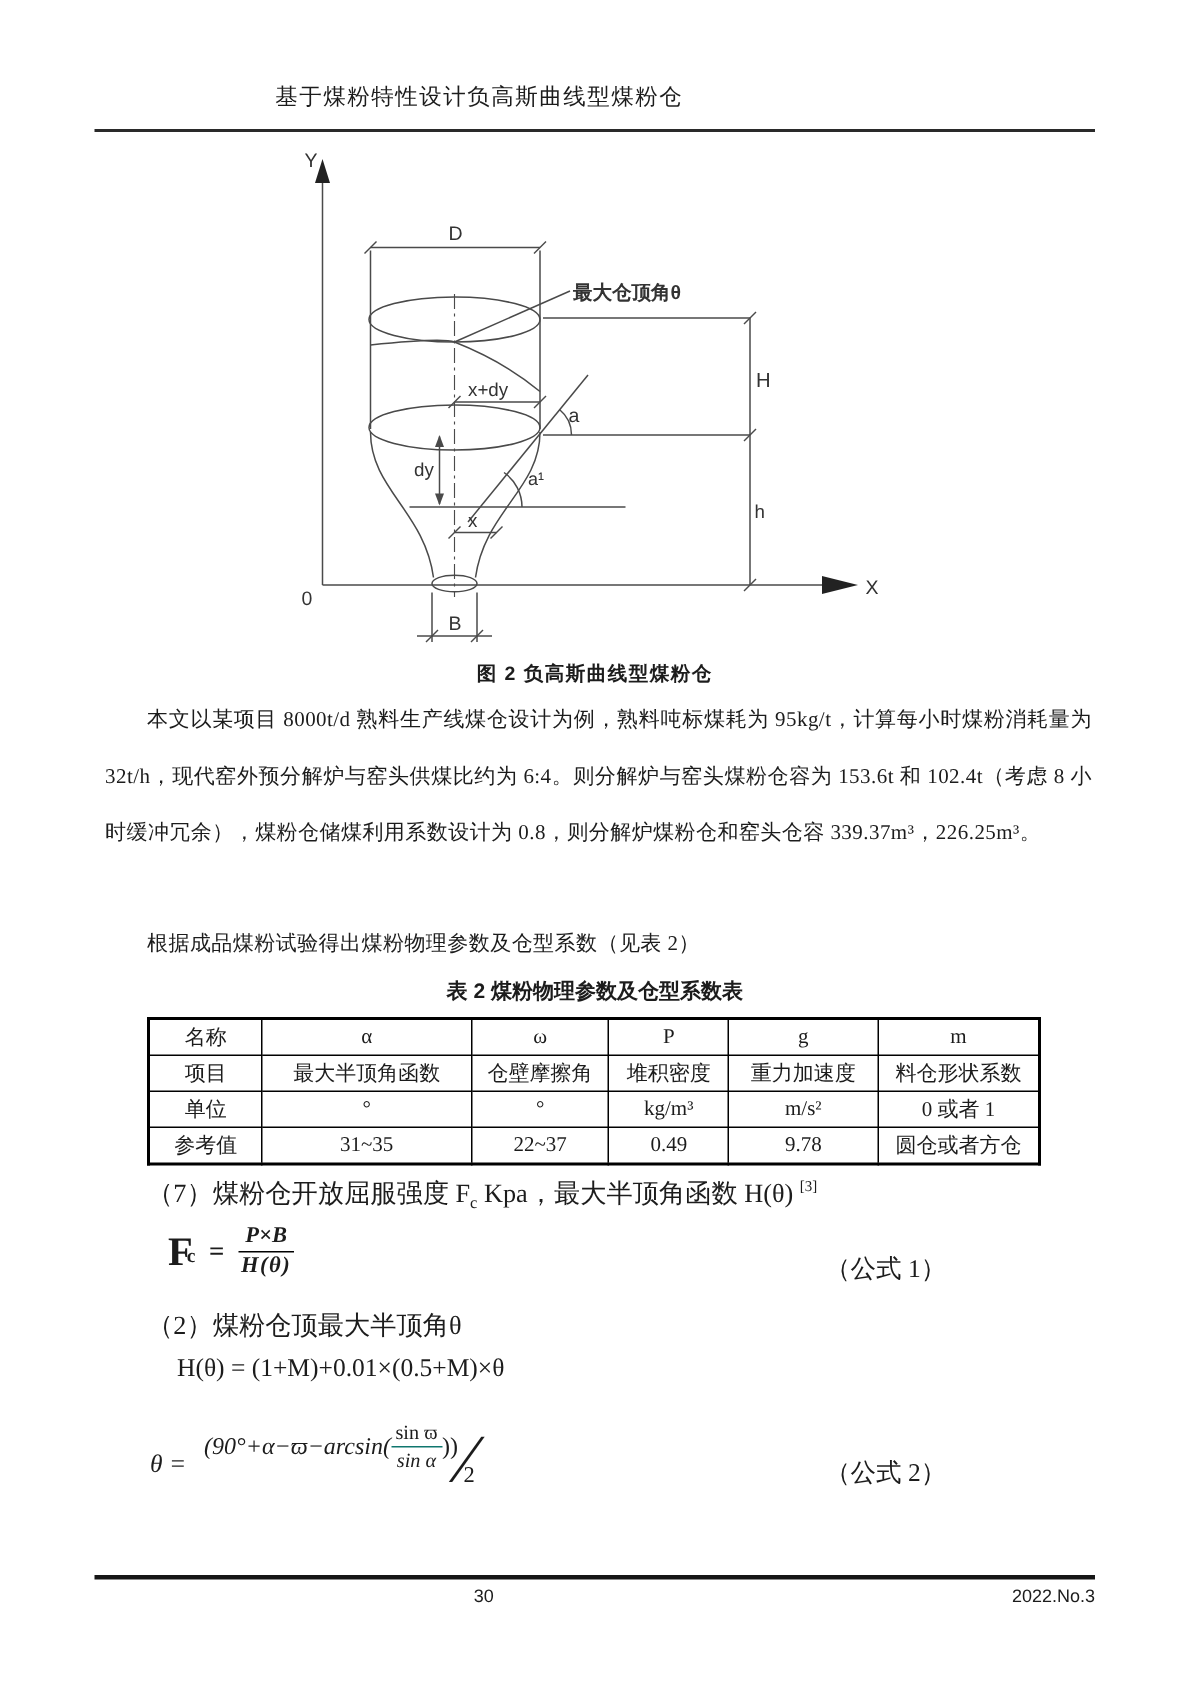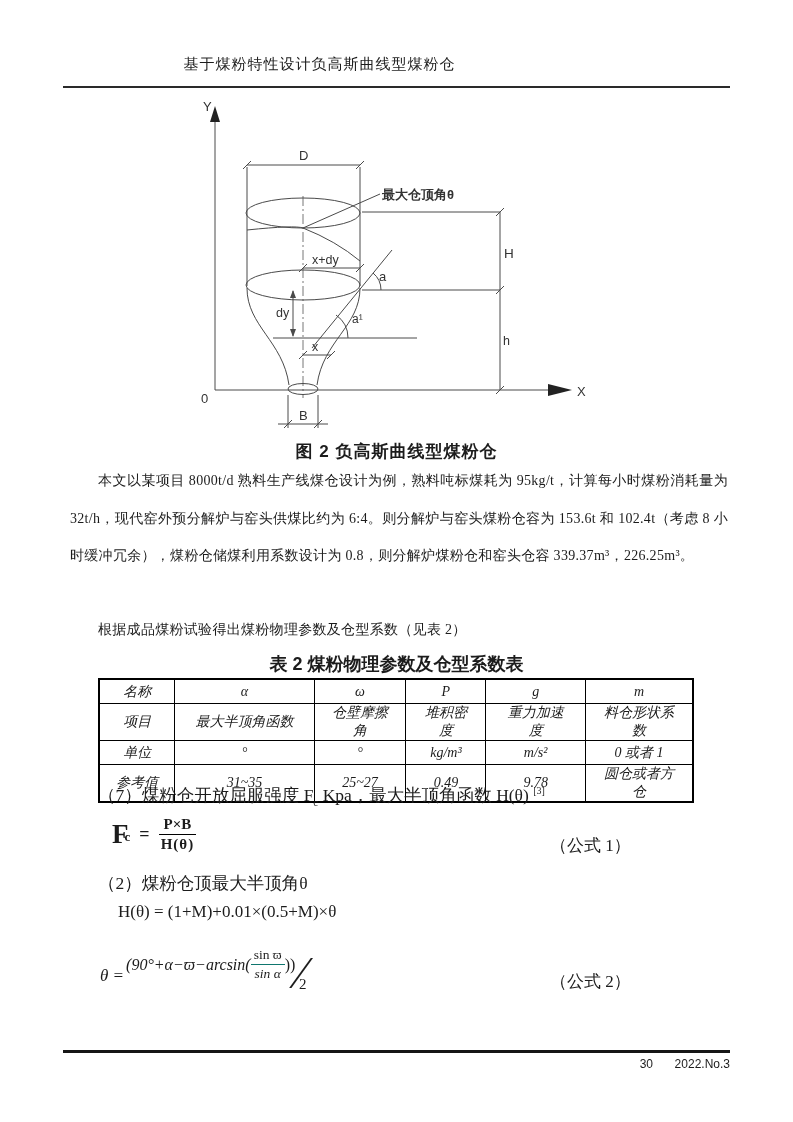--- a/index.html
+++ b/index.html
@@ -4,61 +4,61 @@
 <style>
   html,body{margin:0;padding:0;}
   body{width:793px;height:1122px;background:#ffffff;position:relative;overflow:hidden;
        font-family:"Liberation Serif","DejaVu Serif",serif;color:#1c1c1c;}
   .abs{position:absolute;}
   
   .header-title{top:55px;left:0;width:639px;text-align:center;font-size:15px;letter-spacing:1px;}
   .header-rule{top:86px;left:63px;width:667px;border-top:2px solid #2a2a2a;height:0;}
   
   .diagram{top:95px;left:180px;}
-  .fig-caption{top:440px;left:0;width:793px;text-align:center;font-weight:bold;font-size:17px;
+  .fig-caption{top:440px;left:0;width:793px;text-align:center;font-weight:bold;font-size:13px;
                font-family:"Liberation Sans","DejaVu Sans",sans-serif;letter-spacing:1px;}
   
   .para{left:70px;width:658px;font-size:14px;line-height:37.6px;text-align:justify;
         text-indent:2em;letter-spacing:0.3px;}
   .p1{top:462px;}
   .p2{top:611px;}
   
-  .table-caption{top:652px;left:0;width:793px;text-align:center;font-weight:bold;font-size:18px;
+  .table-caption{top:652px;left:0;width:793px;text-align:center;font-weight:bold;font-size:14px;
                  font-family:"Liberation Sans","DejaVu Sans",sans-serif;}
   table.params{top:678px;left:98px;position:absolute;border-collapse:collapse;width:596px;
                font-size:14px;border:2px solid #000;}
-  table.params td{border:1px solid #000;text-align:center;height:23px;padding:0 16px;font-style:italic;}
+  table.params td{border:1px solid #000;text-align:center;height:23px;padding:0 6px;}
   
   .item-line{left:98px;font-size:17.5px;}
   .item1{top:783px;}
   .item2{top:871px;}
   .supref{font-size:10px;vertical-align:super;}
   .subc{font-size:11px;vertical-align:sub;}
   .f1{top:816px;left:112px;display:flex;align-items:center;gap:9px;font-weight:bold;}
   .f1-F{font-size:27px;line-height:1;}
   .f1-sub{font-size:13px;align-self:flex-end;margin-left:-4px;padding-bottom:3px;}
   .f1-eq{font-size:18px;}
-  .frac{display:inline-block;text-align:center;font-size:15px;line-height:1.15;}
+  .frac{display:inline-block;text-align:center;font-size:15px;line-height:1.15;font-style:italic;}
   .frac .ftop{border-bottom:1.5px solid #000;padding:0 5px 1px 5px;display:block;}
   .frac .fbot{padding-top:1px;display:block;letter-spacing:1px;}
   .eq-tag{left:550px;font-size:17px;}
   .tag1{top:834px;}
   .tag2{top:970px;}
   .h-theta{top:902px;left:104px;font-size:17px;margin-left:14px;}
   .f2{top:936px;left:100px;display:flex;align-items:center;font-size:16px;}
   .f2-lhs{font-style:italic;margin-top:22px;font-size:17px;}
-  .f2-num{display:inline-flex;align-items:center;margin-left:2px;}
+  .f2-num{display:inline-flex;align-items:center;margin-left:12px;}
   .ifrac{display:inline-flex;flex-direction:column;text-align:center;font-size:13.5px;line-height:1.15;}
   .ifrac .ftop{border-bottom:1px solid #0f766e;padding:0 3px 1px 3px;}
   .ifrac .fbot{padding-top:1px;font-style:italic;}
   .f2-slash{font-size:46px;font-weight:300;line-height:1;margin:0 0 0 2px;transform:translateY(8px);}
   .f2-den{margin-top:40px;margin-left:-6px;font-size:15px;}
   
   .footer-rule{top:1050px;left:63px;width:667px;border-top:3px solid #161616;height:0;}
-  .footer-page{top:1057px;left:16px;width:637px;text-align:right;font-size:12px;
+  .footer-page{top:1057px;left:4px;width:637px;text-align:center;font-size:12px;
                font-family:"Liberation Sans","DejaVu Sans",sans-serif;}
   .footer-issue{top:1057px;right:63px;font-size:12px;
                font-family:"Liberation Sans","DejaVu Sans",sans-serif;}
   svg text{font-family:"Liberation Sans","DejaVu Sans",sans-serif;fill:#333;}
 </style>
 </head>
 <body>
 
 <div class="abs header-title">基于煤粉特性设计负高斯曲线型煤粉仓</div>
 <div class="abs header-rule"></div>
@@ -173,21 +173,21 @@
     <td>单位</td>
     <td>°</td>
     <td>°</td>
     <td>kg/m³</td>
     <td>m/s²</td>
     <td>0 或者 1</td>
   </tr>
   <tr>
     <td>参考值</td>
     <td>31~35</td>
-    <td>25~27</td>
+    <td>22~37</td>
     <td>0.49</td>
     <td>9.78</td>
     <td>圆仓或者方仓</td>
   </tr>
 </tbody>
   </table>
 
 <div class="abs item-line item1"><span>（7）煤粉仓开放屈服强度 F</span><span class="subc">c</span><span> Kpa，最大半顶角函数 H(θ)</span> <span class="supref">[3]</span></div>
 
 <div class="abs f1">

